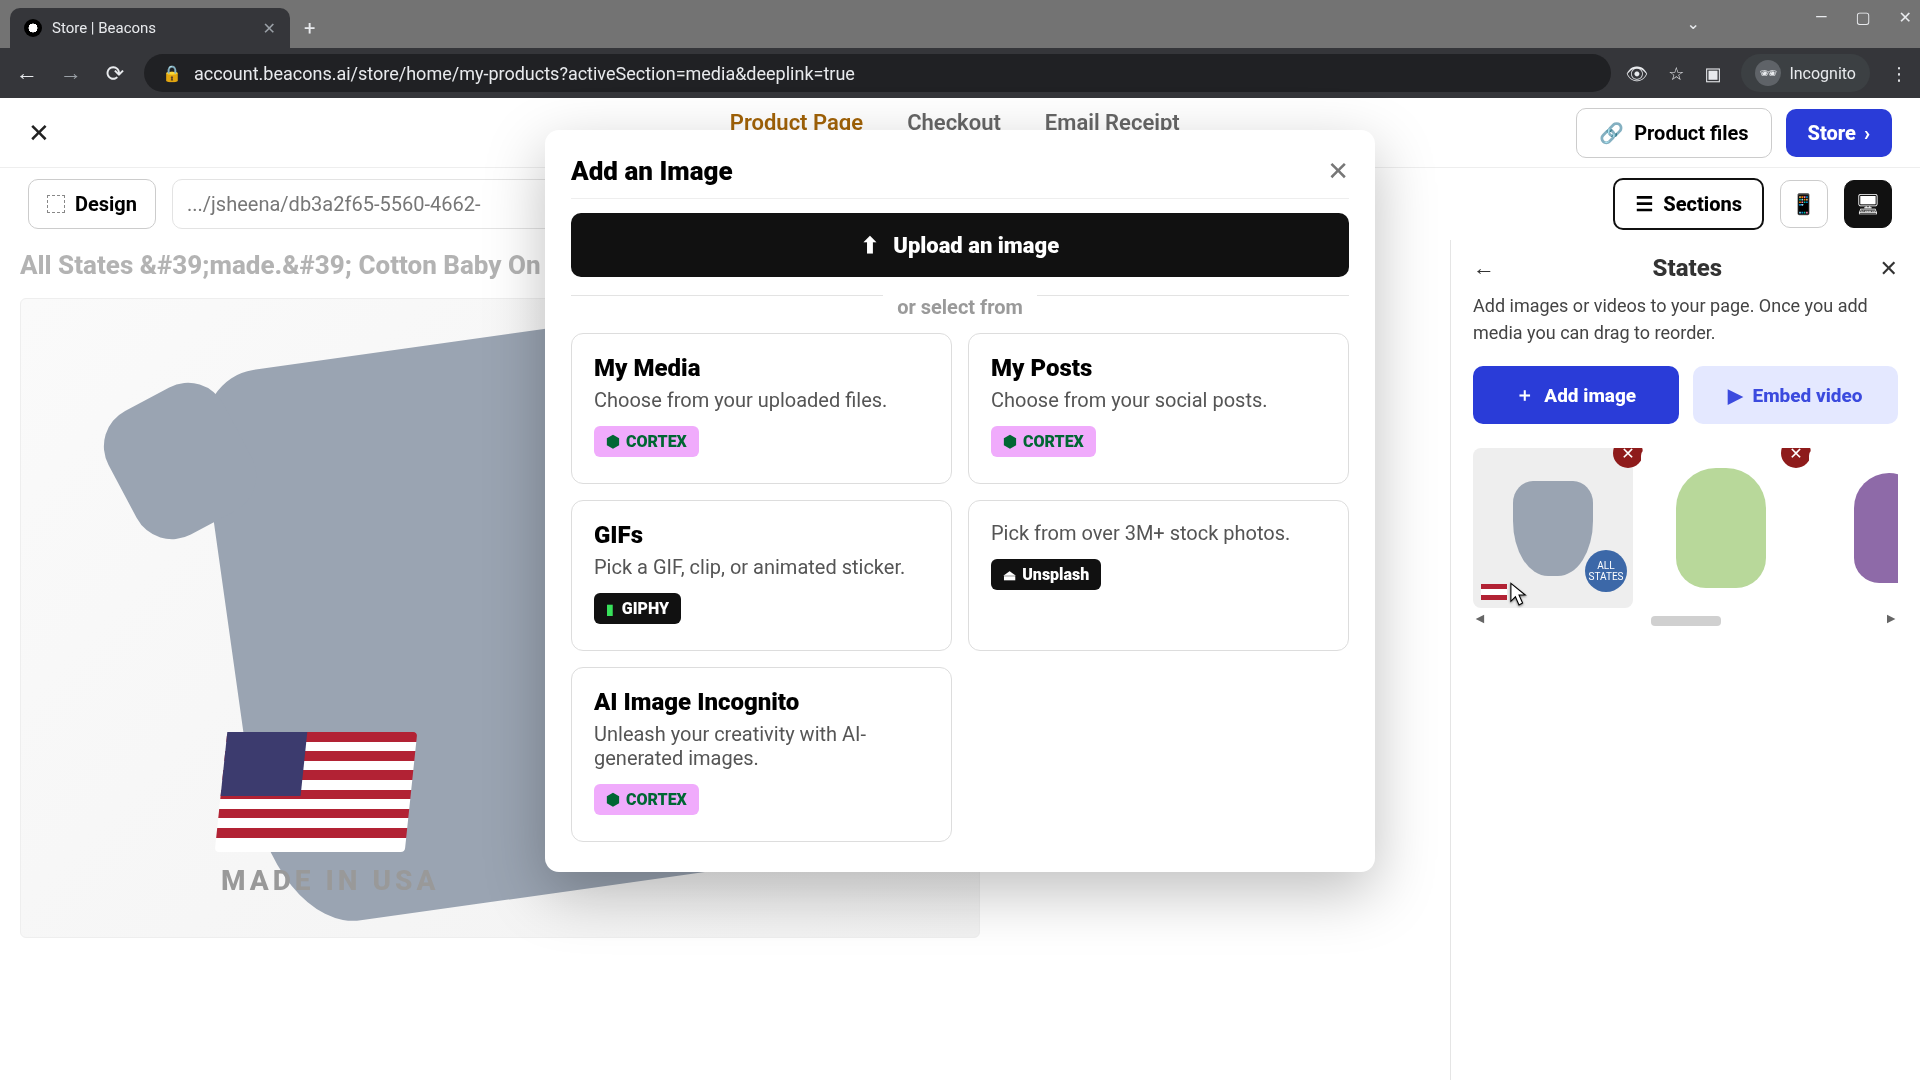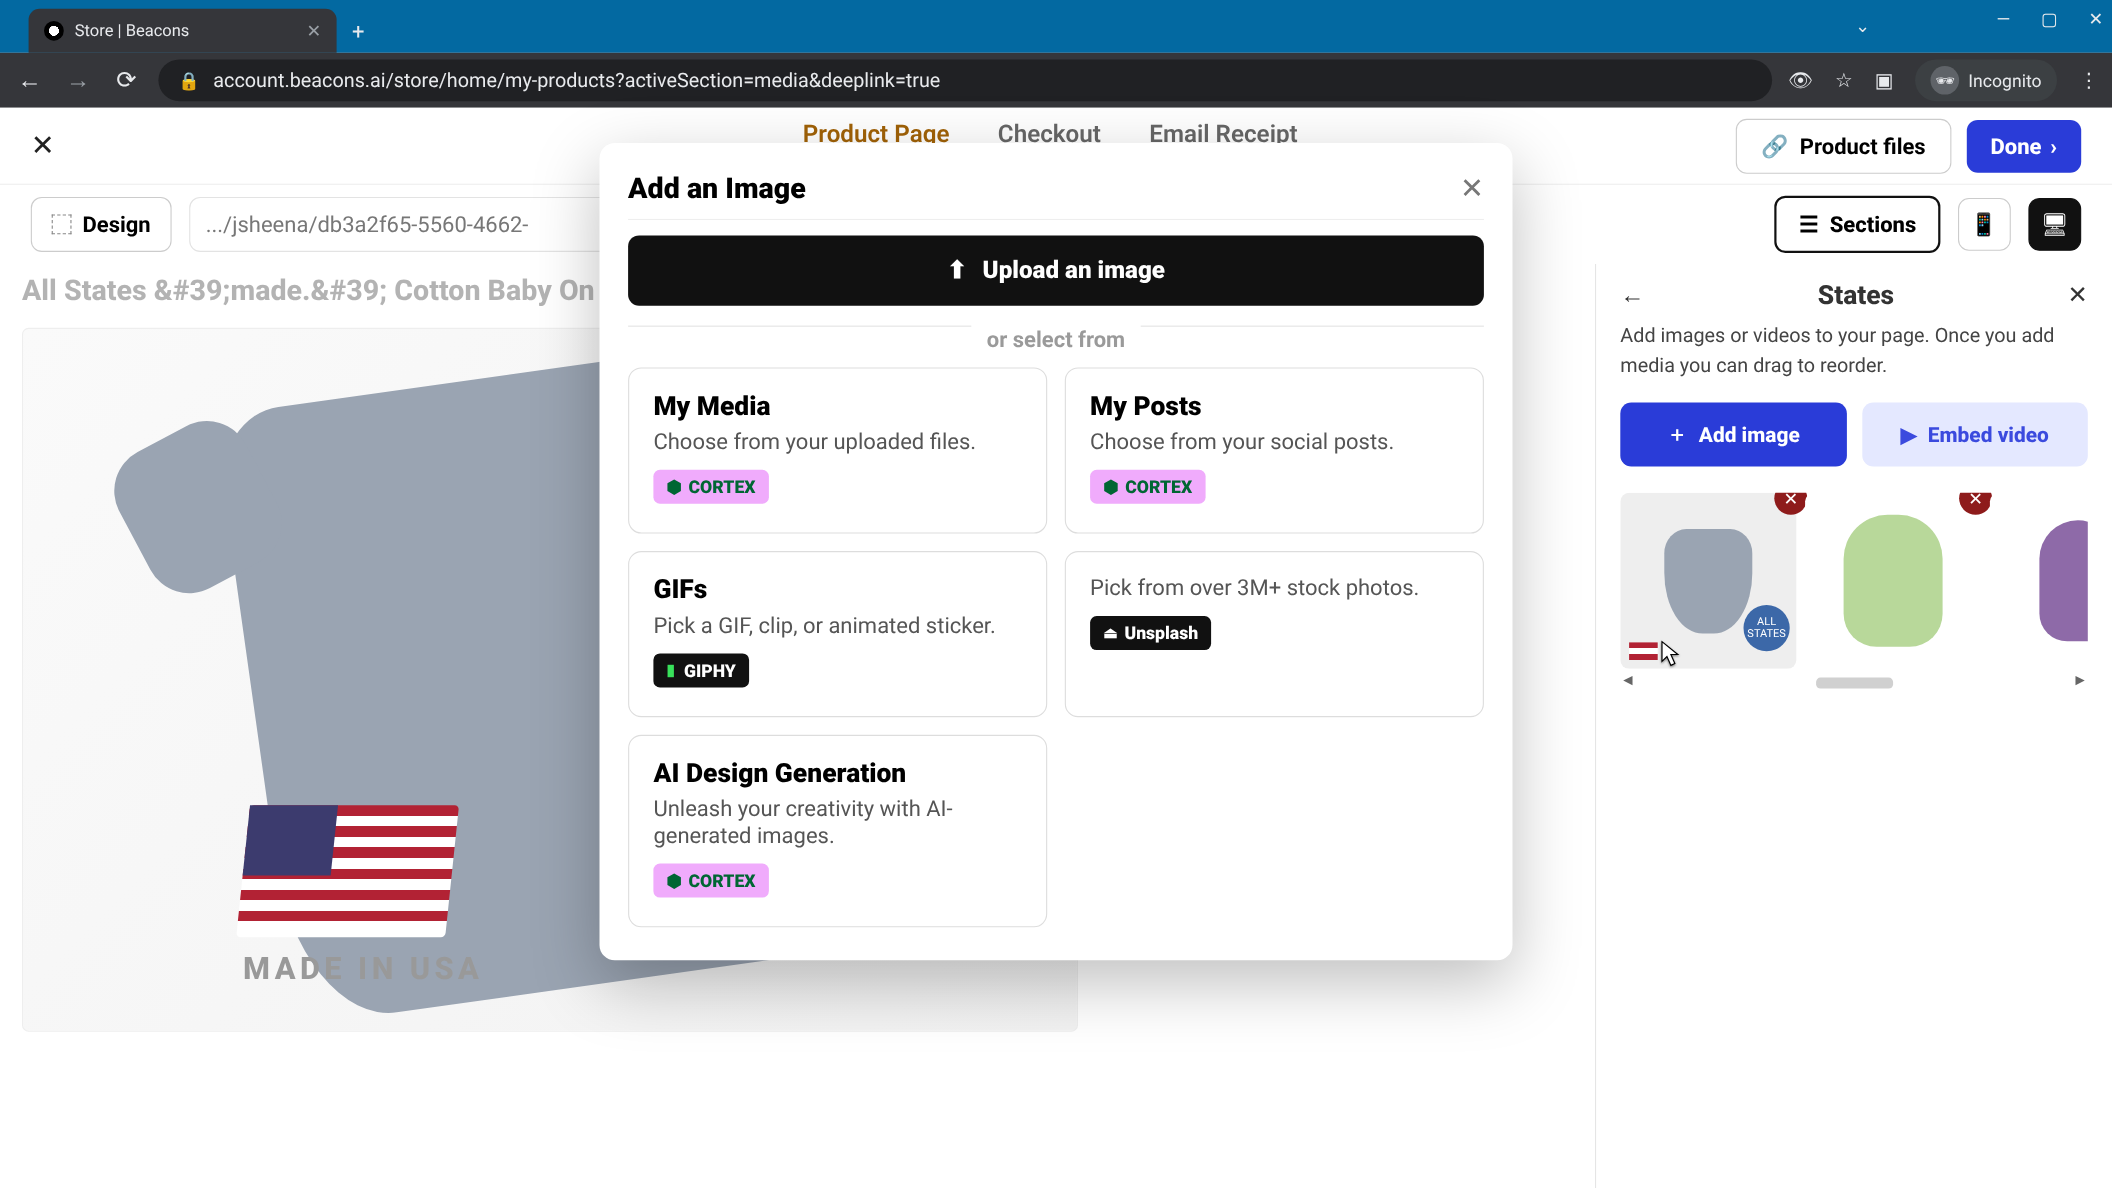--- a/index.html
+++ b/index.html
@@ -1,19 +1,19 @@
 <!DOCTYPE html>
 <html><head>
 <meta charset="utf-8">
 <style>
   * { box-sizing: border-box; margin: 0; padding: 0; font-family: -apple-system, BlinkMacSystemFont, "Segoe UI", Roboto, sans-serif; }
   body { width: 1920px; height: 1080px; background: #fff; overflow: hidden; position: relative; }
   
   
-  .browser-chrome { background: #0369a1; height: 48px; display: flex; align-items: flex-end; padding: 0 26px; }
+  .browser-chrome { background: #737373; height: 48px; display: flex; align-items: flex-end; padding: 0 10px; }
   .tab { background: #35363a; color: #e8eaed; display: flex; align-items: center; height: 40px; padding: 0 14px; border-radius: 10px 10px 0 0; width: 280px; gap: 10px; font-size: 15px; }
   .tab-favicon { width: 18px; height: 18px; background: radial-gradient(circle, #fff 35%, #000 36%); border-radius: 50%; }
   .tab-title { flex: 1; white-space: nowrap; overflow: hidden; text-overflow: ellipsis; }
   .tab-close { font-size: 16px; color: #9aa0a6; cursor: pointer; }
   .new-tab { color: #e8eaed; font-size: 20px; padding: 0 14px; height: 40px; display:flex; align-items:center; }
   .win-controls { position:absolute; right:8px; top:8px; display:flex; gap:28px; color:#e8eaed; font-size:16px; }
   .chevron-down-top { position:absolute; right:220px; top:14px; color:#e8eaed; font-size:16px; }
 
   .url-bar { background: #35363a; height: 50px; display:flex; align-items:center; padding: 0 12px; gap: 14px; }
   .nav-btn { color:#9aa0a6; font-size: 22px; width:30px; text-align:center; }
@@ -166,21 +166,21 @@
       <div class="app-tab active">Product Page</div>
       <div class="app-tab">Checkout</div>
       <div class="app-tab">Email Receipt</div>
     </div>
     <div class="top-right">
       <div class="product-files">
         <span>🔗</span>
         <span>Product files</span>
       </div>
       <div class="done-btn">
-        <span>Done</span>
+        <span>Store</span>
         <span>›</span>
       </div>
     </div>
   </div>
 
   <div class="toolbar2">
     <div class="design-chip">
       <div class="design-swatch"></div>
       <span>Design</span>
     </div>
@@ -292,21 +292,21 @@
         <div class="card">
           <h3>GIFs</h3>
           <p>Pick a GIF, clip, or animated sticker.</p>
           <span class="badge giphy">GIPHY</span>
         </div>
         <div class="card">
           <p>Pick from over 3M+ stock photos.</p>
           <span class="badge unsplash">Unsplash</span>
         </div>
         <div class="card span1">
-          <h3>AI Design Generation</h3>
+          <h3>AI Image Incognito</h3>
           <p>Unleash your creativity with AI-generated images.</p>
           <span class="badge cortex">CORTEX</span>
         </div>
       </div>
     </div>
   </div>
 
   <div class="cursor" style="left:1510px; top:484px;">
     <svg viewBox="0 0 20 28" width="18" height="26">
         <path d="M1 1 L1 21 L6 16 L10 25 L14 23 L10 14 L17 14 Z" fill="#fff" stroke="#000" stroke-width="1.2"></path>

